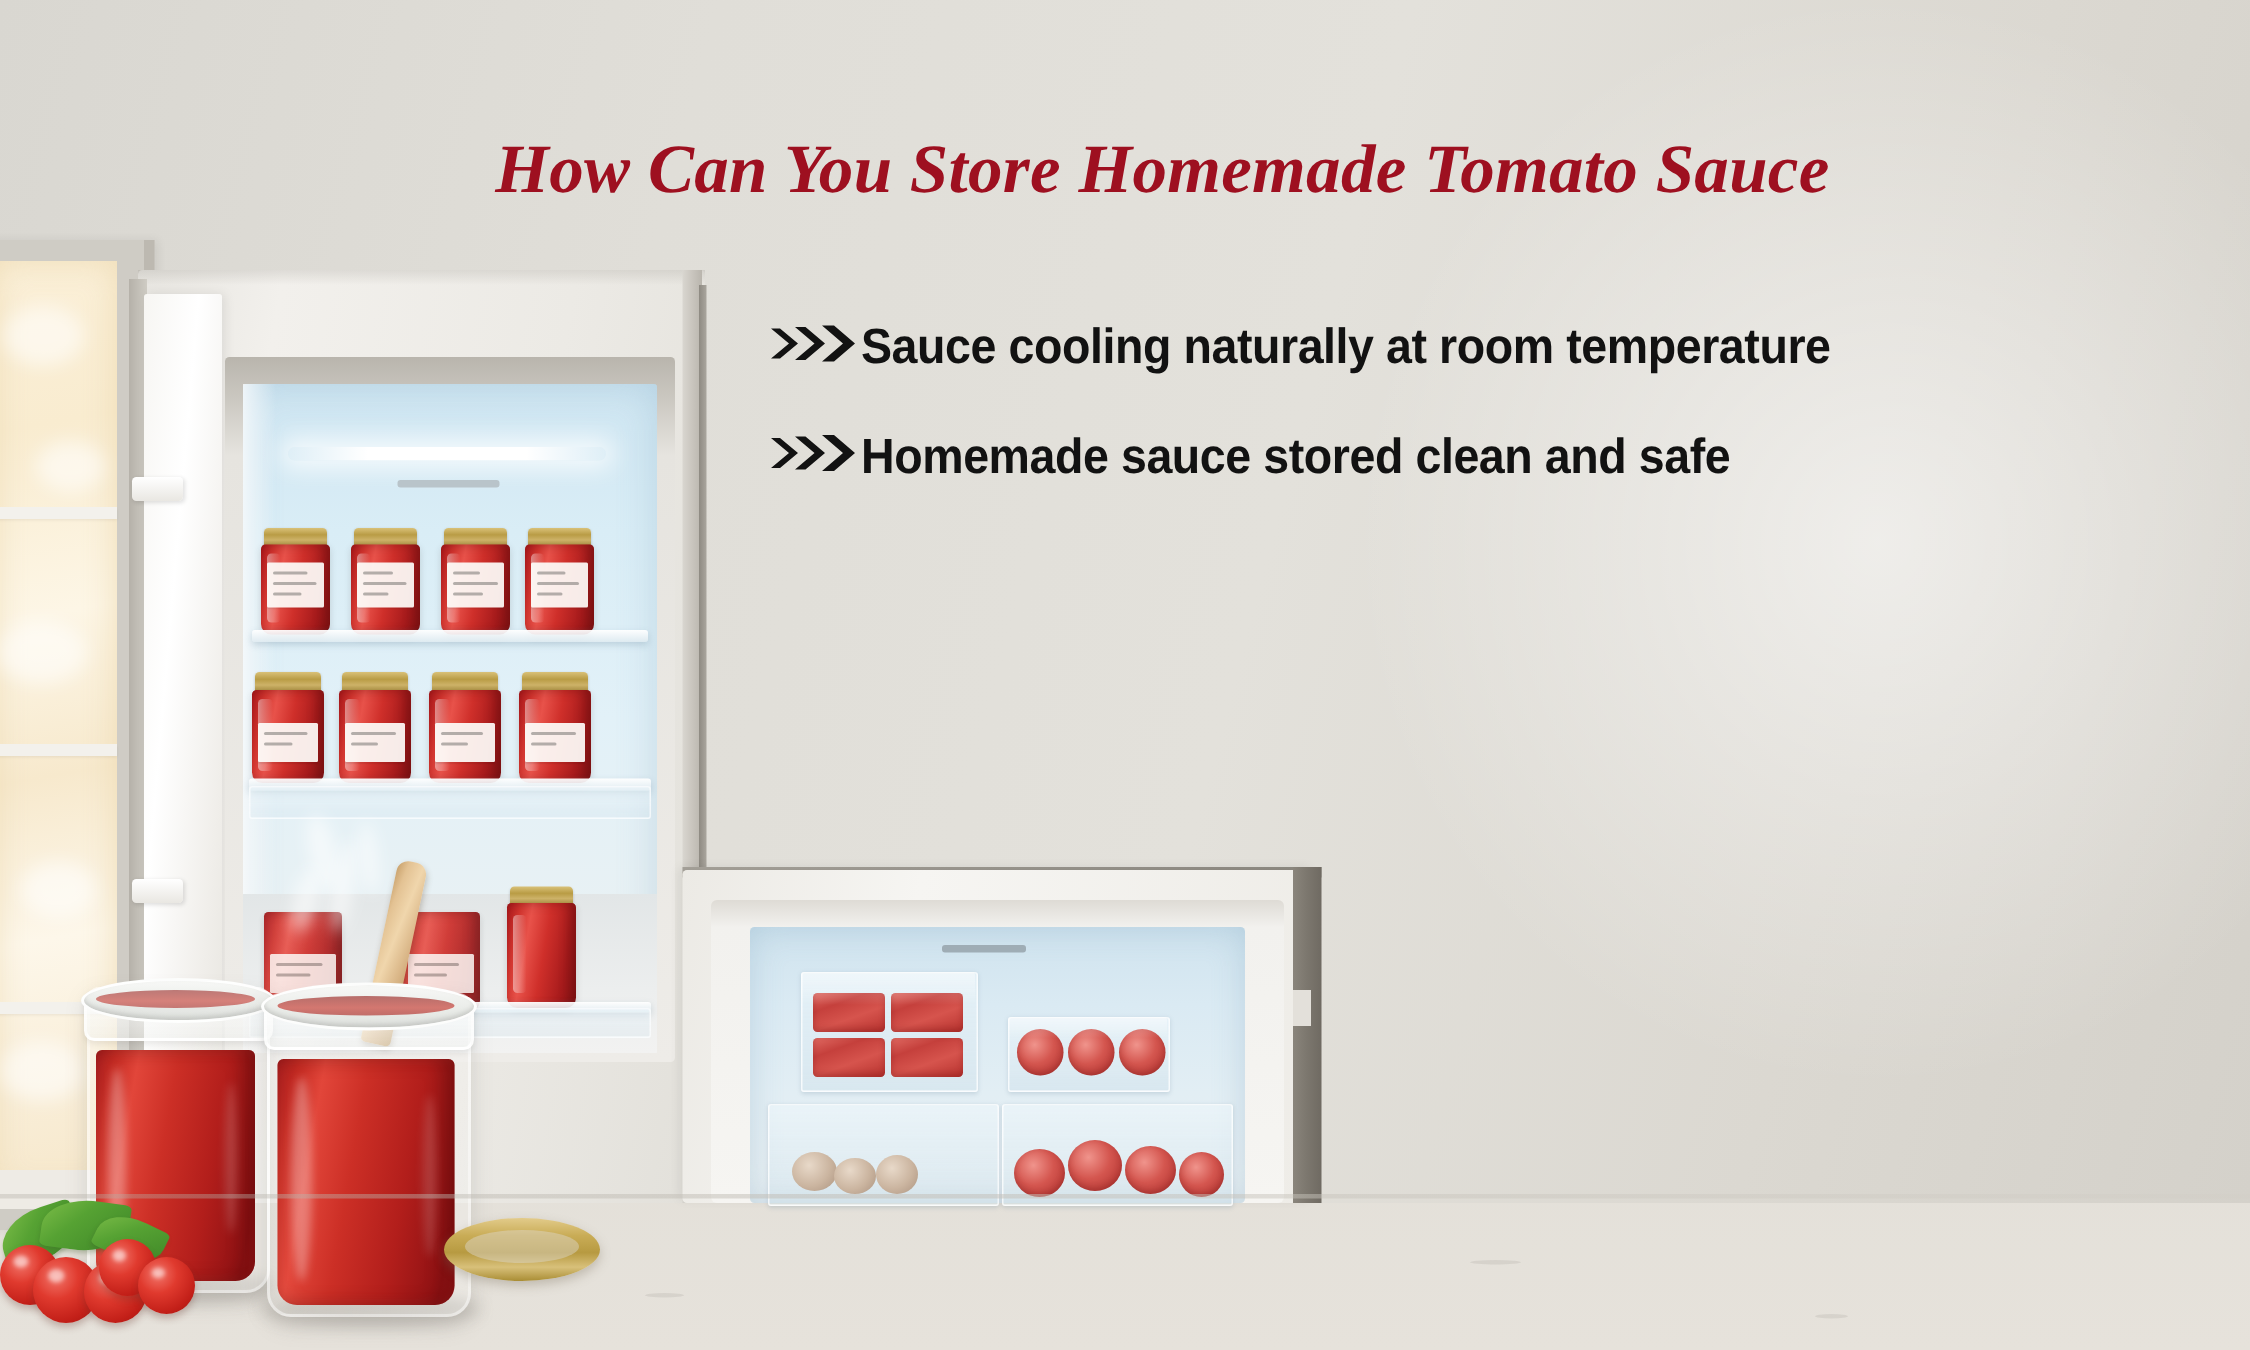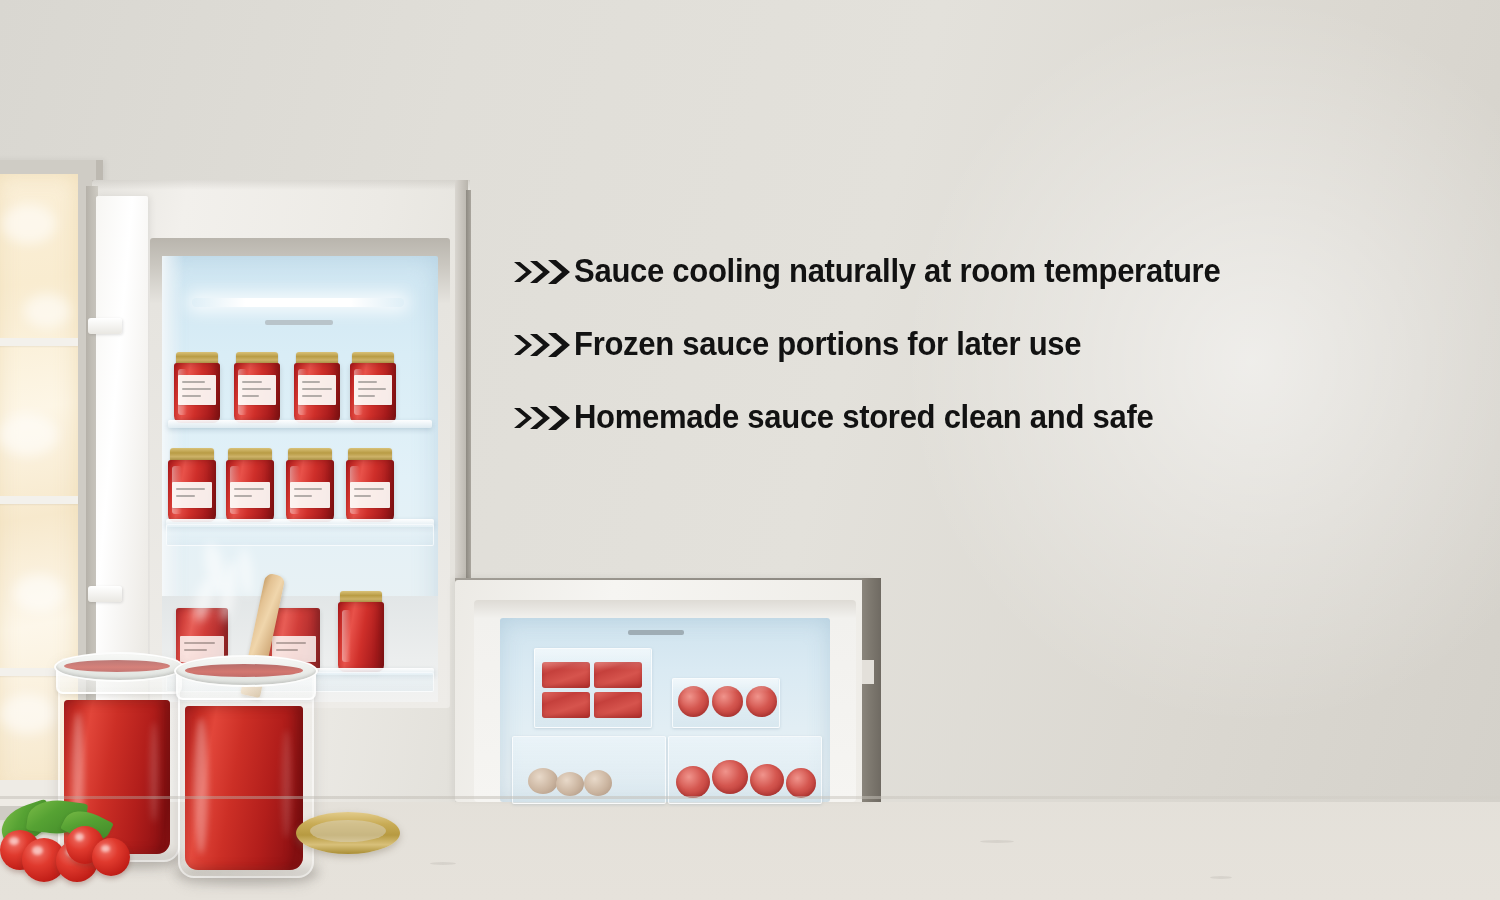--- a/index.html
+++ b/index.html
@@ -149,21 +149,21 @@
   .tomato-hl{position:absolute;border-radius:50%;background:rgba(255,255,255,.55);filter:blur(1.5px);}
   .basil{position:absolute;border-radius:62% 8% 62% 8%;
     background:linear-gradient(135deg,#7fbf4a 0%,#56a233 40%,#3d8527 100%);
     box-shadow:0 2px 3px rgba(60,90,40,.28);}
 
   
   .title{position:absolute;left:150px;top:86px;width:1250px;text-align:center;
     font-family:"Liberation Serif", serif;font-weight:bold;font-style:italic;
     font-size:46px;letter-spacing:.2px;color:#9e1020;white-space:nowrap;}
   .bullets{position:absolute;left:512px;top:214px;width:980px;}
-  .bullet-row{display:flex;align-items:flex-end;height:73px;}
+  .bullet-row{display:flex;align-items:flex-start;height:73px;}
   .chev{flex:0 0 auto;width:62px;height:30px;display:block;}
   .bullet-text{font-family:"Liberation Sans", sans-serif;font-weight:bold;
     font-size:33px;line-height:1;color:#121212;letter-spacing:-.3px;
     transform:scaleX(.94);transform-origin:left center;white-space:nowrap;}
 </style>
 </head>
 <body>
 
 <div class="canvas">
 
@@ -379,42 +379,35 @@
   </div>
   <div class="tomato" style="left:92px;top:838px;width:38px;height:38px;">
     <div class="tomato-hl" style="left:9px;top:7px;width:9px;height:7px;"></div>
   </div>
 
   <div class="counter-speck" style="left:430px;top:862px;width:26px;height:3px;"></div>
   <div class="counter-speck" style="left:980px;top:840px;width:34px;height:3px;"></div>
   <div class="counter-speck" style="left:1210px;top:876px;width:22px;height:3px;"></div>
   <div class="counter-line"></div>
 
+  <div class="title">How Can You Store Homemade Tomato Sauce</div>
 
   <div class="bullets">
 
     <div class="bullet-row">
       <svg class="chev" viewBox="0 0 62 30">
         <path d="M2 5 L14 15 L2 25 L8 25 L20 15 L8 5 Z" fill="#121212"></path>
         <path d="M18 4 L31 15 L18 26 L25 26 L38 15 L25 4 Z" fill="#121212"></path>
         <path d="M36 3 L50 15 L36 27 L44 27 L58 15 L44 3 Z" fill="#121212"></path>
       </svg>
       <span class="bullet-text">Sauce cooling naturally at room temperature</span>
     </div>
 
 
 
-    <div class="bullet-row">
-      <svg class="chev" viewBox="0 0 62 30">
-        <path d="M2 5 L14 15 L2 25 L8 25 L20 15 L8 5 Z" fill="#121212"></path>
-        <path d="M18 4 L31 15 L18 26 L25 26 L38 15 L25 4 Z" fill="#121212"></path>
-        <path d="M36 3 L50 15 L36 27 L44 27 L58 15 L44 3 Z" fill="#121212"></path>
-      </svg>
-      <span class="bullet-text">Frozen sauce portions for later use</span>
-    </div>
 
     <div class="bullet-row">
       <svg class="chev" viewBox="0 0 62 30">
         <path d="M2 5 L14 15 L2 25 L8 25 L20 15 L8 5 Z" fill="#121212"></path>
         <path d="M18 4 L31 15 L18 26 L25 26 L38 15 L25 4 Z" fill="#121212"></path>
         <path d="M36 3 L50 15 L36 27 L44 27 L58 15 L44 3 Z" fill="#121212"></path>
       </svg>
       <span class="bullet-text">Homemade sauce stored clean and safe</span>
     </div>
 

